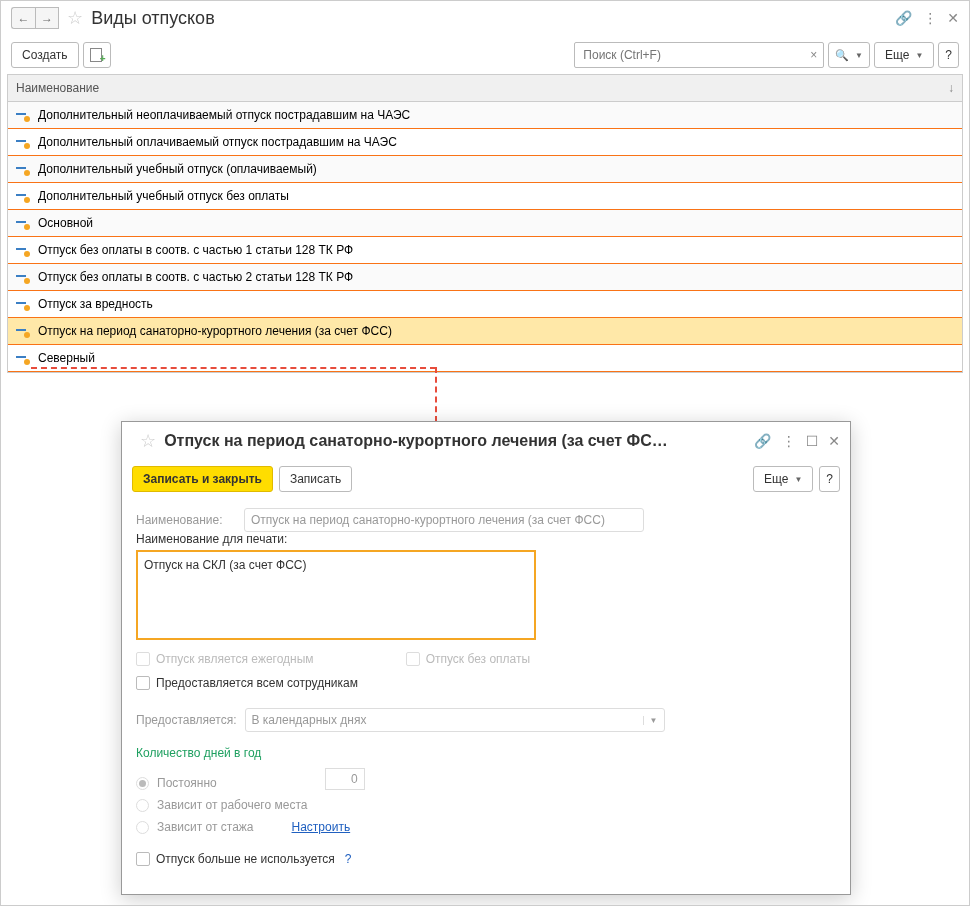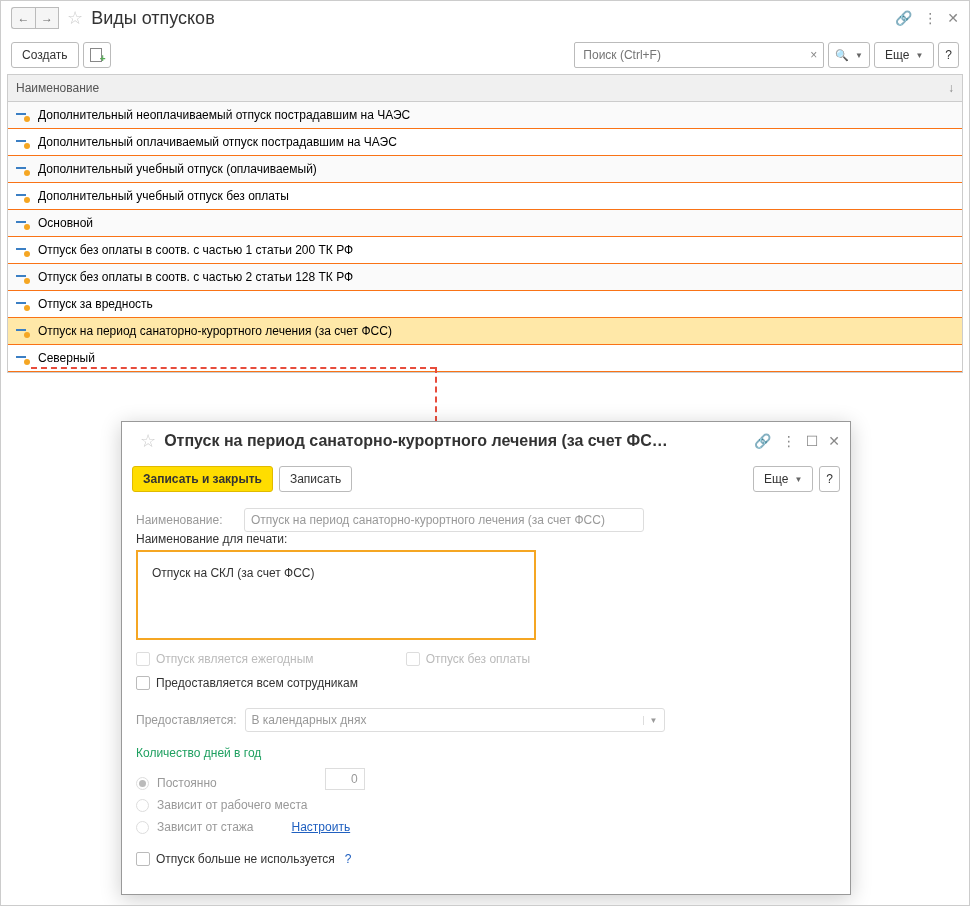--- a/index.html
+++ b/index.html
@@ -35,21 +35,21 @@
 .arrow-head{position:absolute;left:427px;top:415px;color:#e74c3c;font-size:14px;pointer-events:none}
 .modal{position:absolute;left:120px;top:420px;width:730px;height:474px;border:1px solid #999;background:#fff;box-shadow:0 4px 20px rgba(0,0,0,0.2)}
 .modal-header{display:flex;align-items:center;padding:8px 10px}
 .modal-title{font-size:16px;font-weight:bold;color:#333;flex:1;white-space:nowrap;overflow:hidden;text-overflow:ellipsis}
 .modal-toolbar{display:flex;align-items:center;padding:6px 10px;gap:6px}
 .modal-body{padding:10px 14px}
 .form-row{display:flex;align-items:center;gap:8px}
 .form-label{color:#999;min-width:100px}
 .ro-input{border:1px solid #ddd;padding:4px 6px;border-radius:3px;color:#999;flex:0 0 400px;background:#fff}
 .print-name-label{color:#333;margin-bottom:4px}
-.textarea-box{border:2px solid #f5a623;padding:14px;height:90px;width:400px;color:#333}
+.textarea-box{border:2px solid #f5a623;padding:6px;height:90px;width:400px;color:#333}
 .checkbox-row{display:flex;align-items:center;gap:6px;margin-bottom:10px}
 .checkbox{width:14px;height:14px;border:1px solid #bbb;border-radius:2px;cursor:pointer}
 .checkbox.disabled{border-color:#ddd}
 .cb-label{color:#333}
 .cb-label.disabled{color:#bbb}
 .select-box{border:1px solid #ddd;padding:4px 6px;border-radius:3px;display:flex;align-items:center;width:420px;color:#999}
 .select-box .sel-arrow{margin-left:auto;border-left:1px solid #ddd;padding-left:6px;font-size:8px}
 .section-title{color:#1fa060;margin:14px 0 8px}
 .radio-row{display:flex;align-items:flex-end;gap:8px;margin-bottom:8px}
 .radio{width:13px;height:13px;border:1px solid #bbb;border-radius:50%;cursor:pointer;position:relative}
@@ -121,21 +121,21 @@
       <div class="list-row">
         <span class="item-icon"></span>
         <span>Дополнительный учебный отпуск без оплаты</span>
       </div>
       <div class="list-row">
         <span class="item-icon"></span>
         <span>Основной</span>
       </div>
       <div class="list-row">
         <span class="item-icon"></span>
-        <span>Отпуск без оплаты в соотв. с частью 1 статьи 200 ТК РФ</span>
+        <span>Отпуск без оплаты в соотв. с частью 1 статьи 128 ТК РФ</span>
       </div>
       <div class="list-row">
         <span class="item-icon"></span>
         <span>Отпуск без оплаты в соотв. с частью 2 статьи 128 ТК РФ</span>
       </div>
       <div class="list-row">
         <span class="item-icon"></span>
         <span>Отпуск за вредность</span>
       </div>
       <div class="list-row selected">

